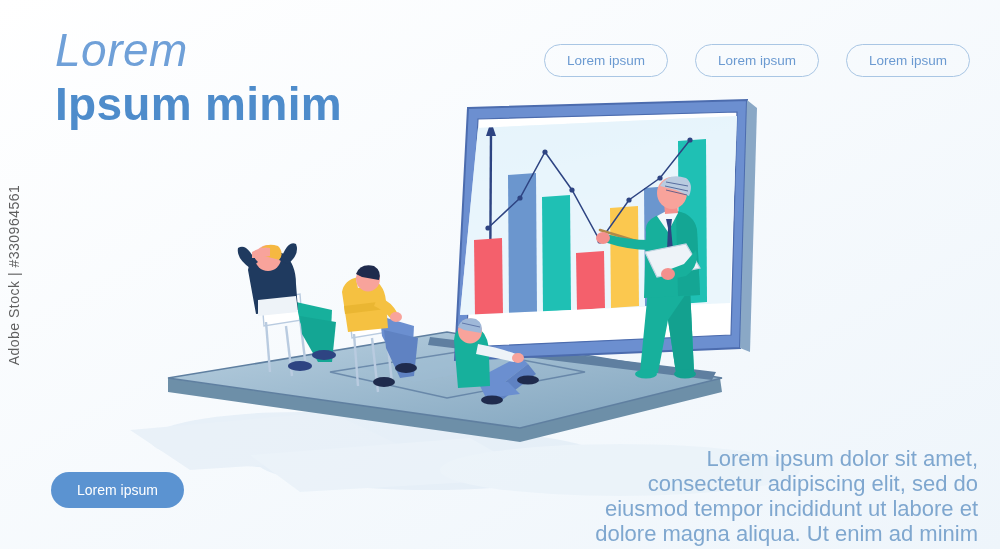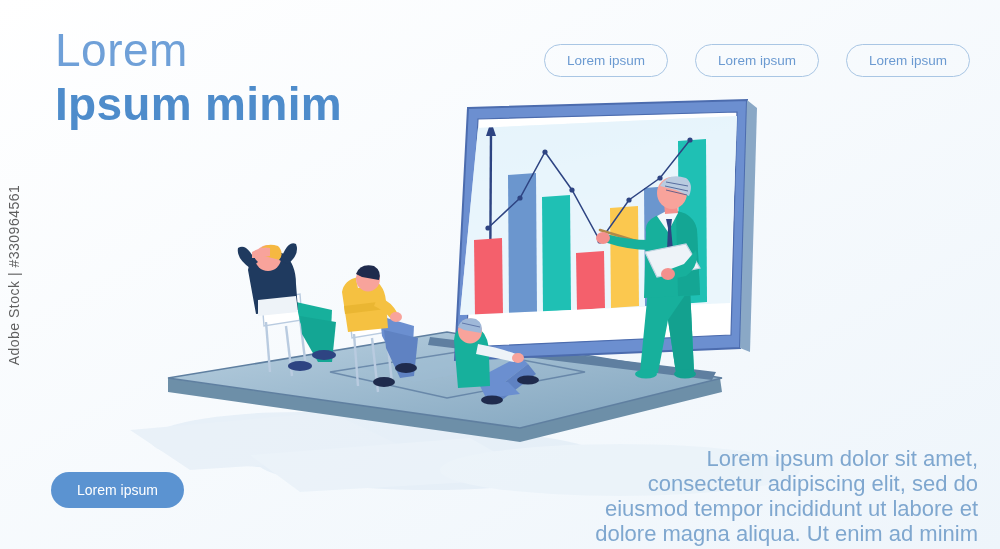--- a/index.html
+++ b/index.html
@@ -19,21 +19,21 @@
     white-space:nowrap;font-family:"Liberation Sans",sans-serif;
   }
   .wm-big{
     position:absolute;color:#8ba2bd;opacity:.13;font-size:34px;font-weight:700;
     transform:rotate(-28deg);white-space:nowrap;pointer-events:none;
     font-family:"Liberation Sans",sans-serif;letter-spacing:1px;
   }
 
   
   .headline{position:absolute;left:55px;top:24px;}
-  .h-line1{font-size:46px;line-height:52px;color:#6fa0d8;font-weight:400;letter-spacing:.5px;}
+  .h-line1{font-size:46px;line-height:52px;color:#6fa0d8;font-weight:400;letter-spacing:.5px;font-style:italic;}
   .h-line2{font-size:46px;line-height:56px;color:#4e8ccb;font-weight:700;letter-spacing:.3px;}
 
   
   .nav{position:absolute;right:30px;top:44px;display:flex;gap:27px;}
   .nav-btn{
     border:1.6px solid #a9c6e4;border-radius:20px;color:#6b9ad1;
     font-size:13.5px;padding:8px 22px;background:transparent;white-space:nowrap;
   }
 
   

